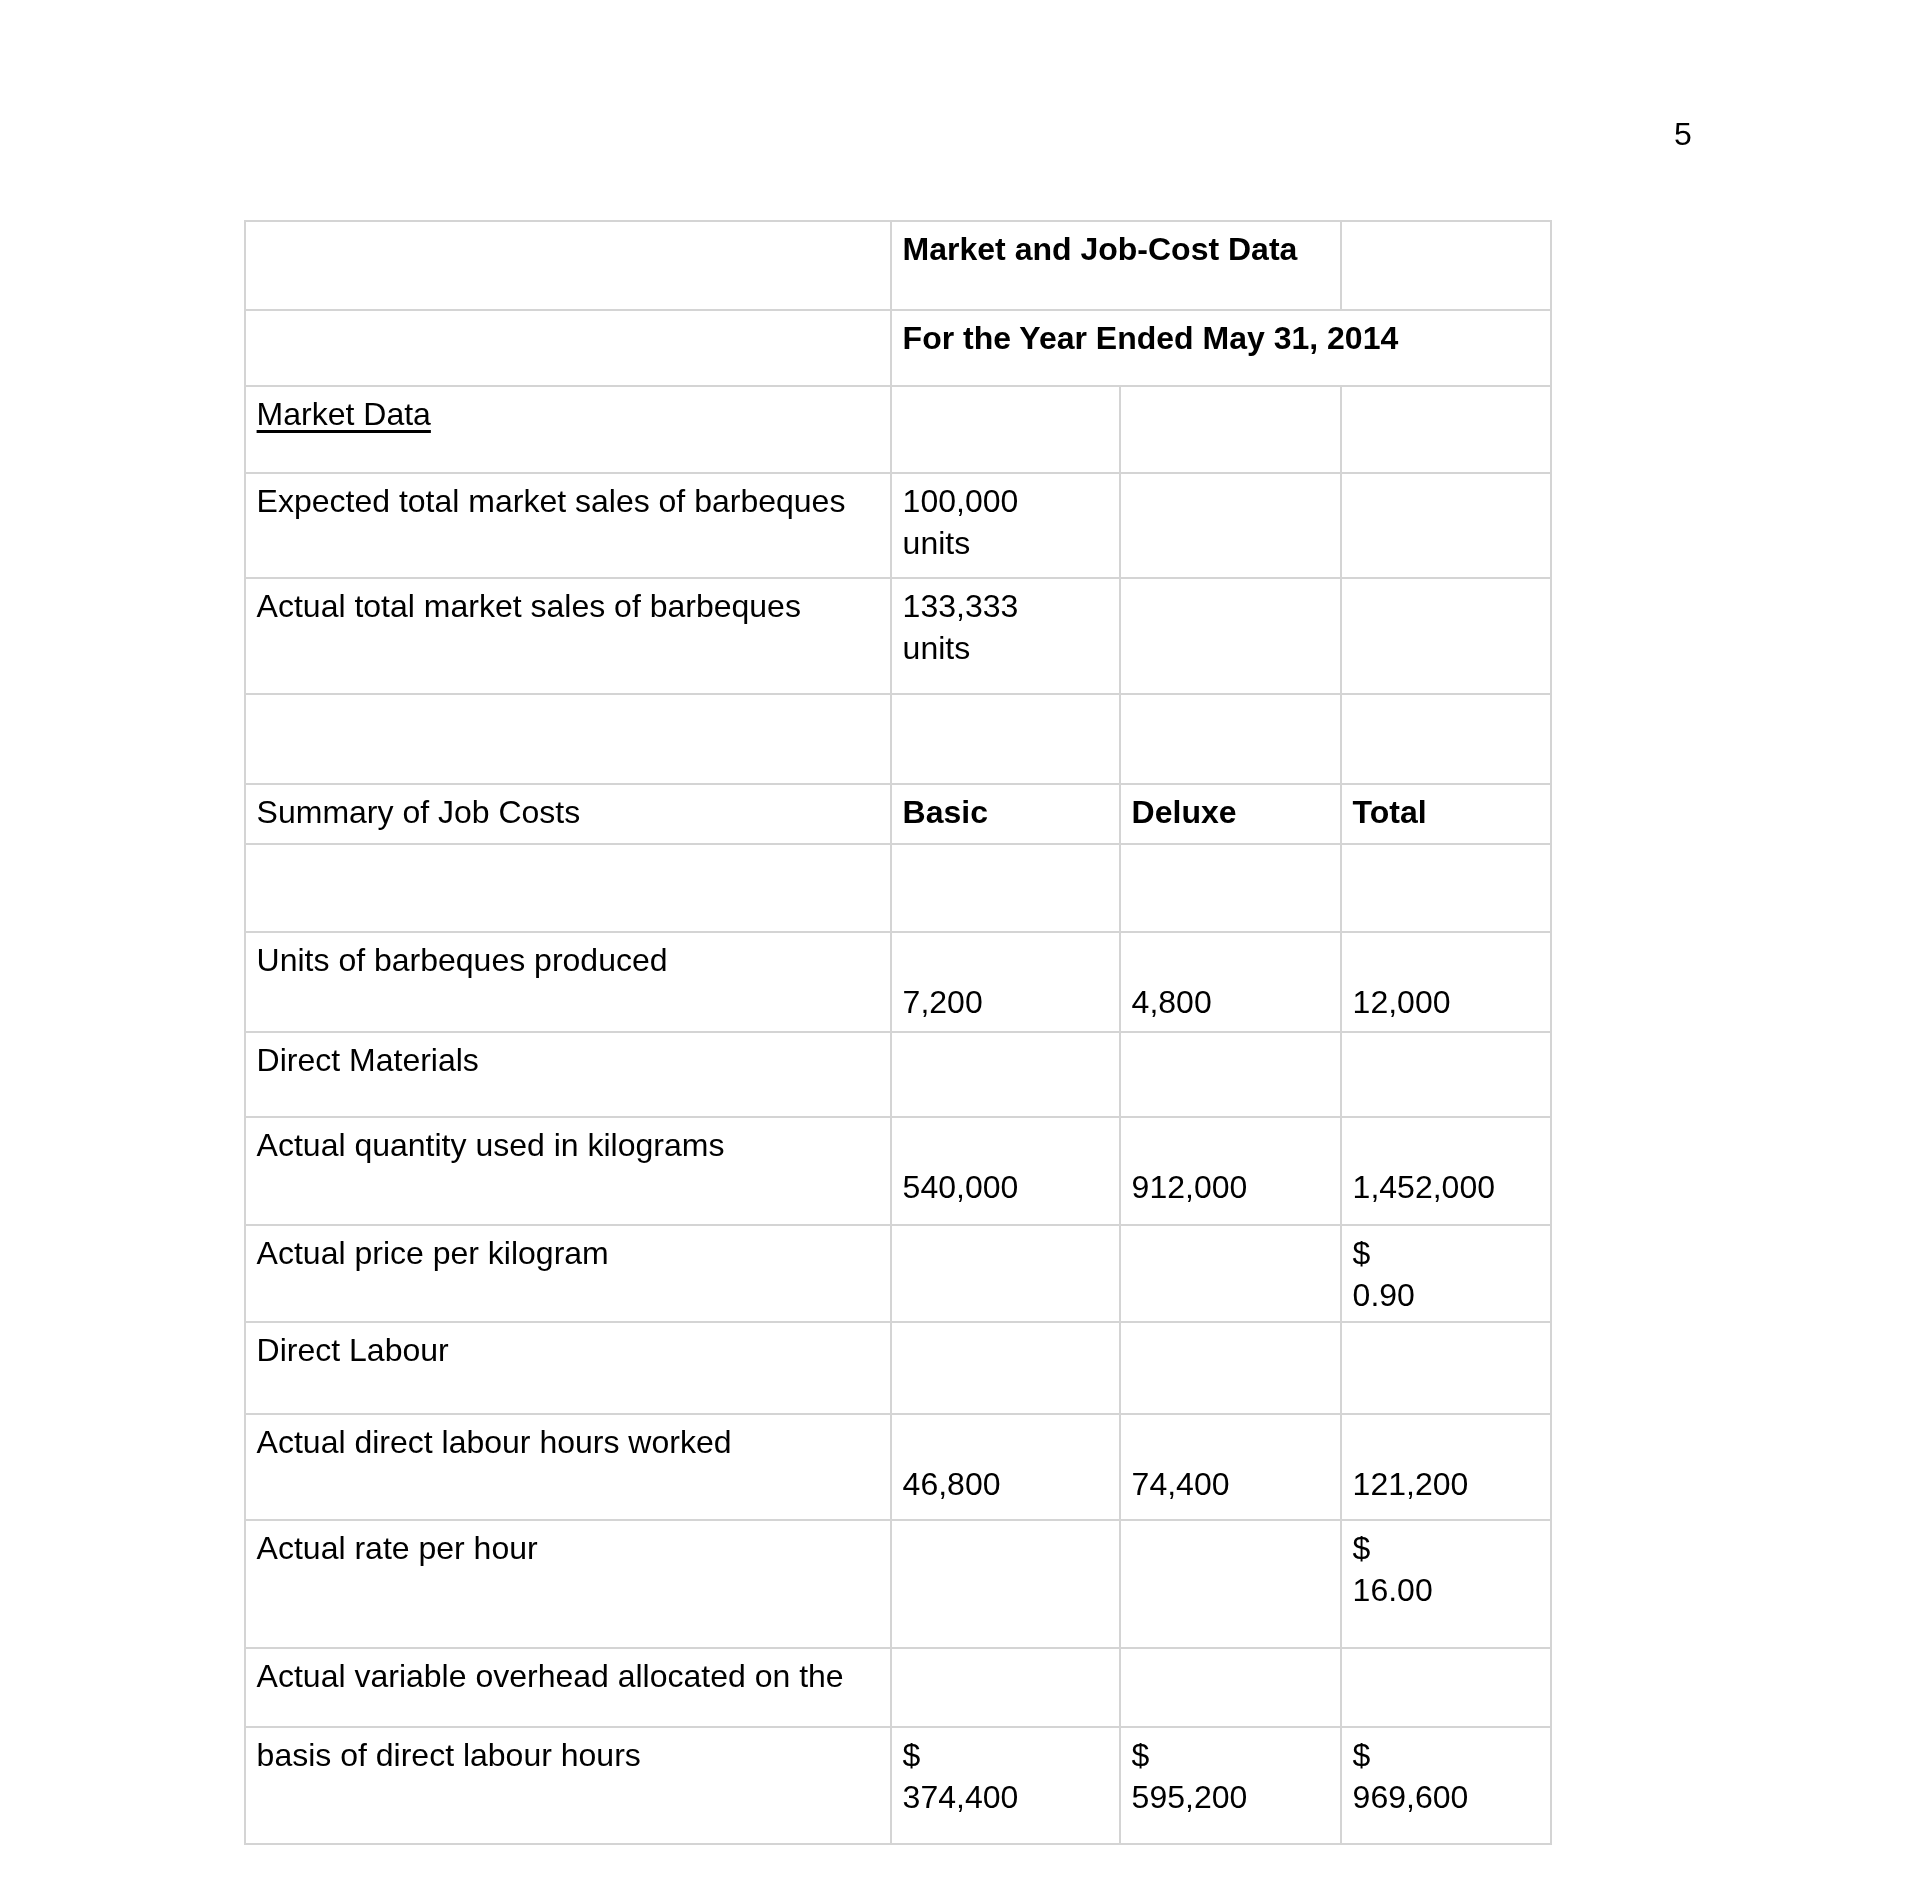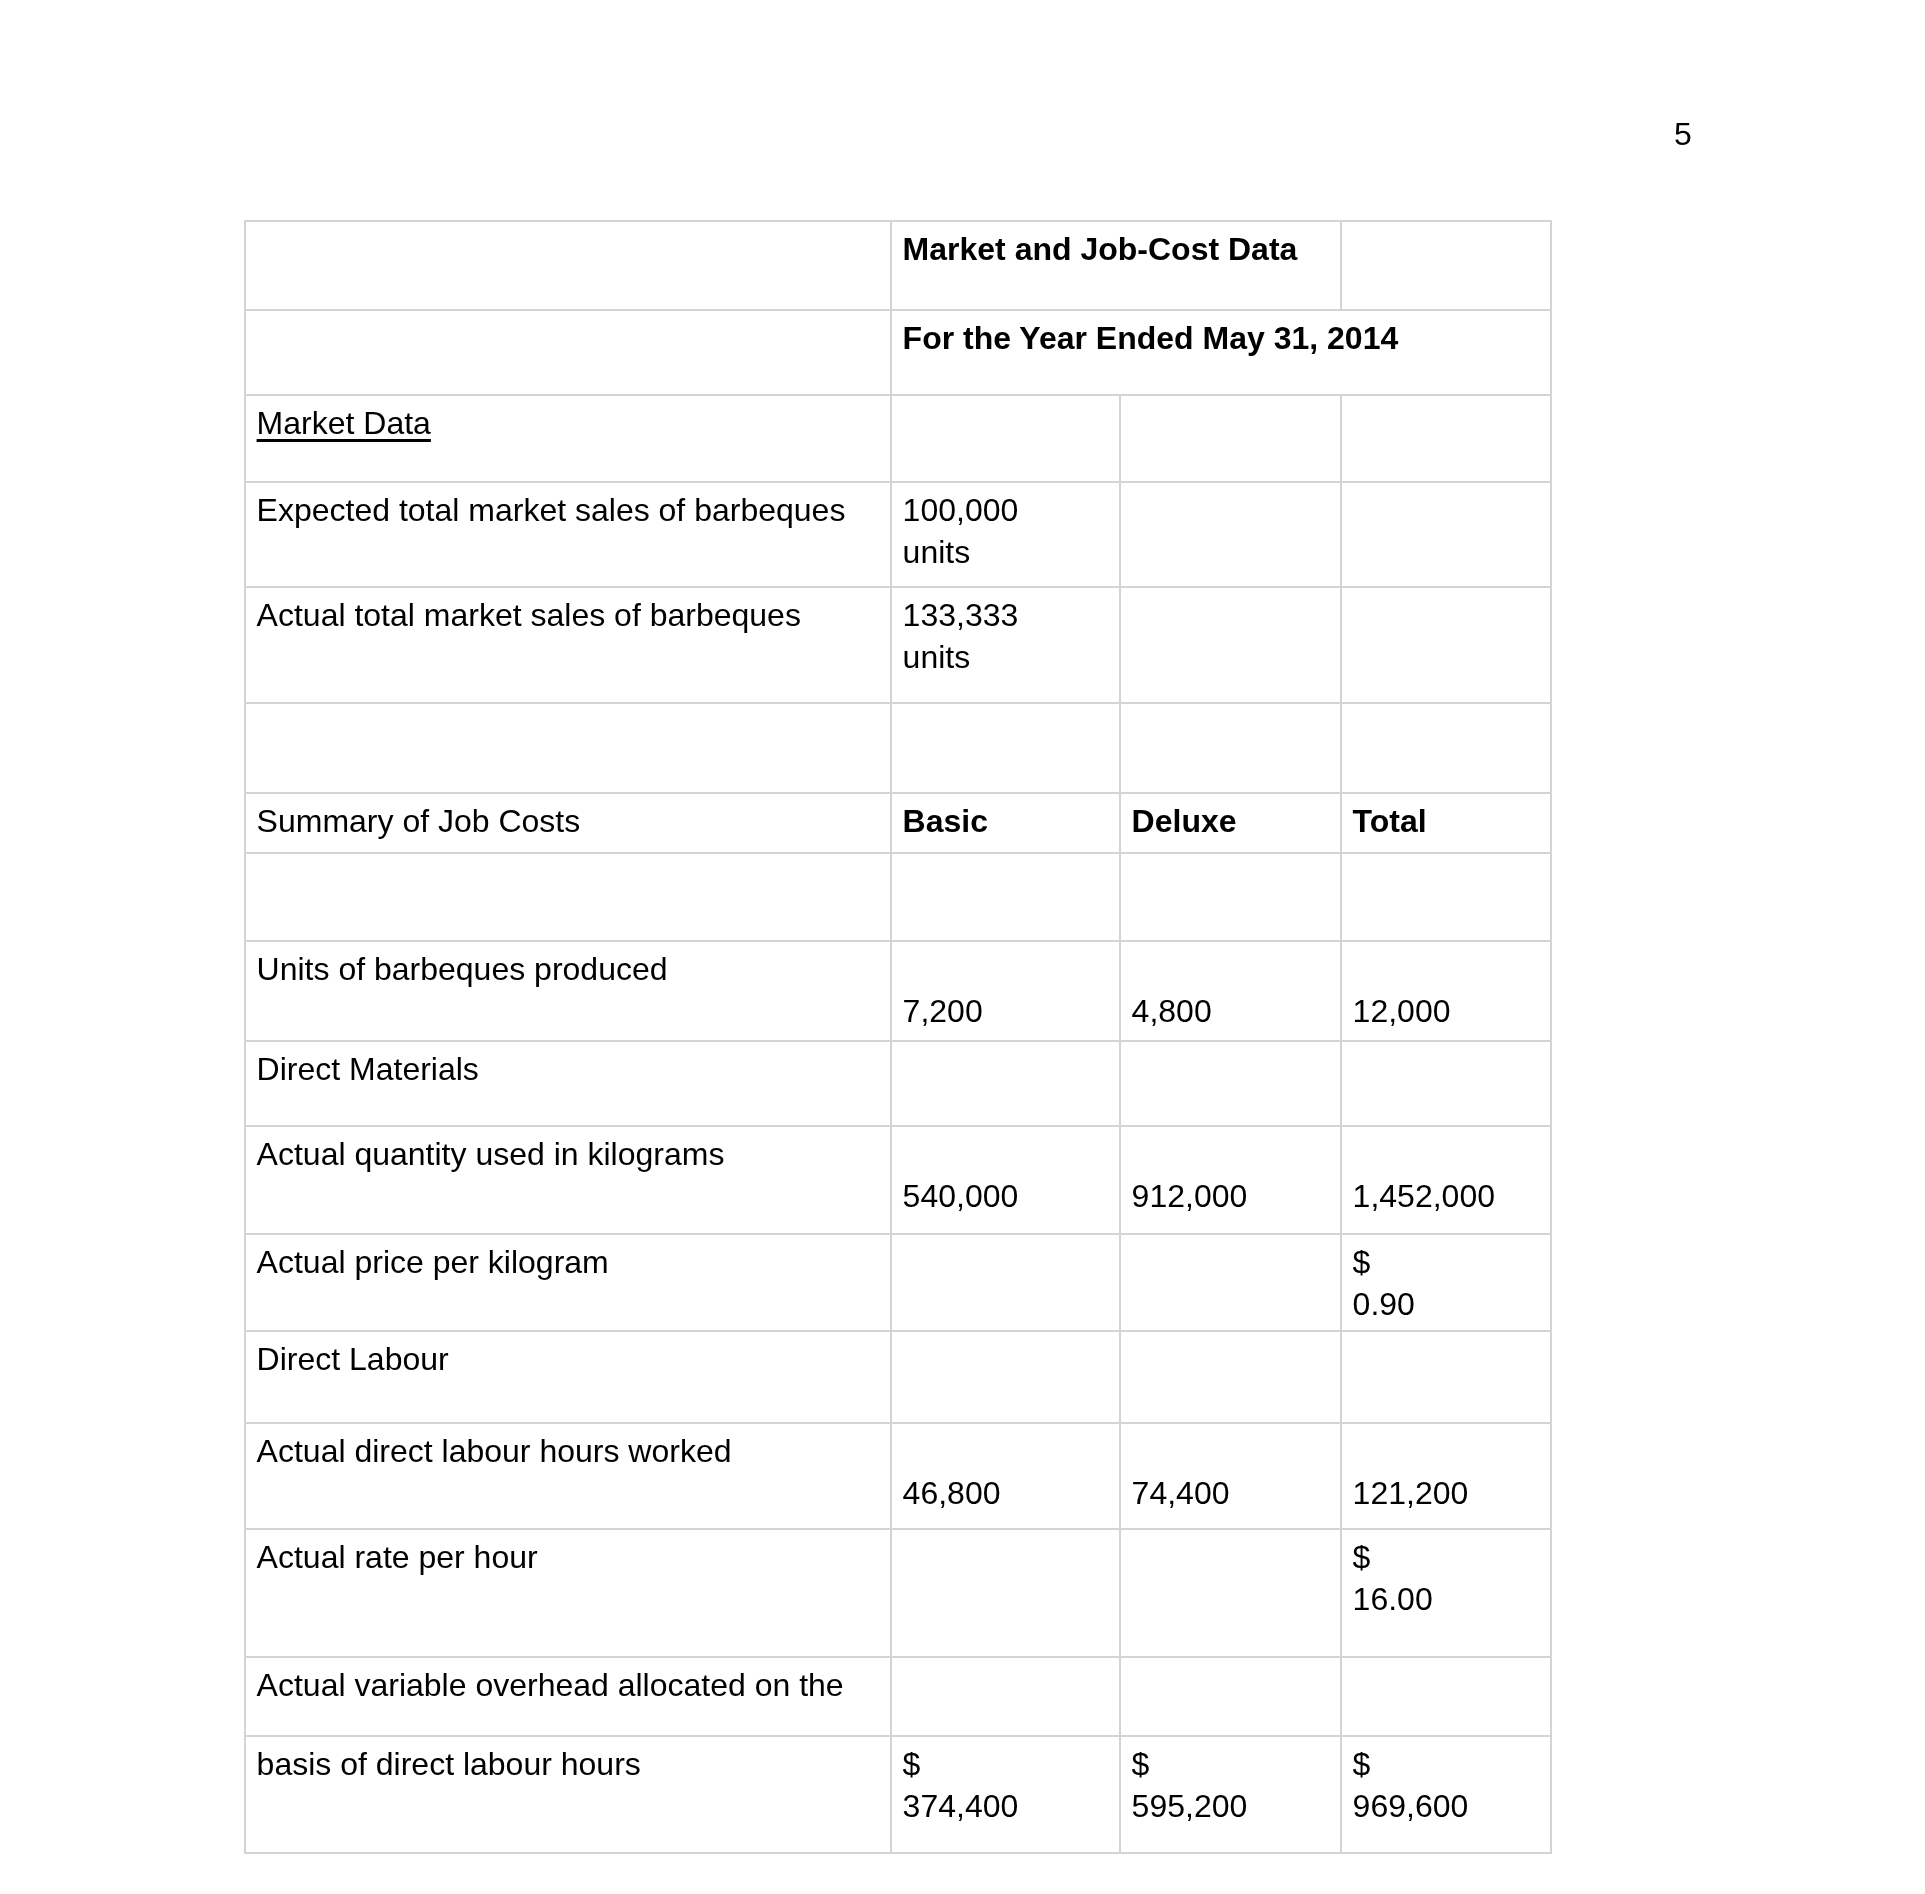--- a/index.html
+++ b/index.html
@@ -62,21 +62,21 @@
       <col style="width:210px">
     </colgroup>
     <tbody>
 
       <tr style="height:89px">
         <td></td>
         <td colspan="2" class="bold-cell">Market and Job-Cost Data</td>
         <td></td>
       </tr>
 
-      <tr style="height:85px">
+      <tr style="height:76px">
         <td></td>
         <td colspan="3" class="bold-cell">For the Year Ended May 31, 2014</td>
       </tr>
 
       <tr style="height:87px">
         <td><span class="underline">Market Data</span></td>
         <td></td>
         <td></td>
         <td></td>
       </tr>

